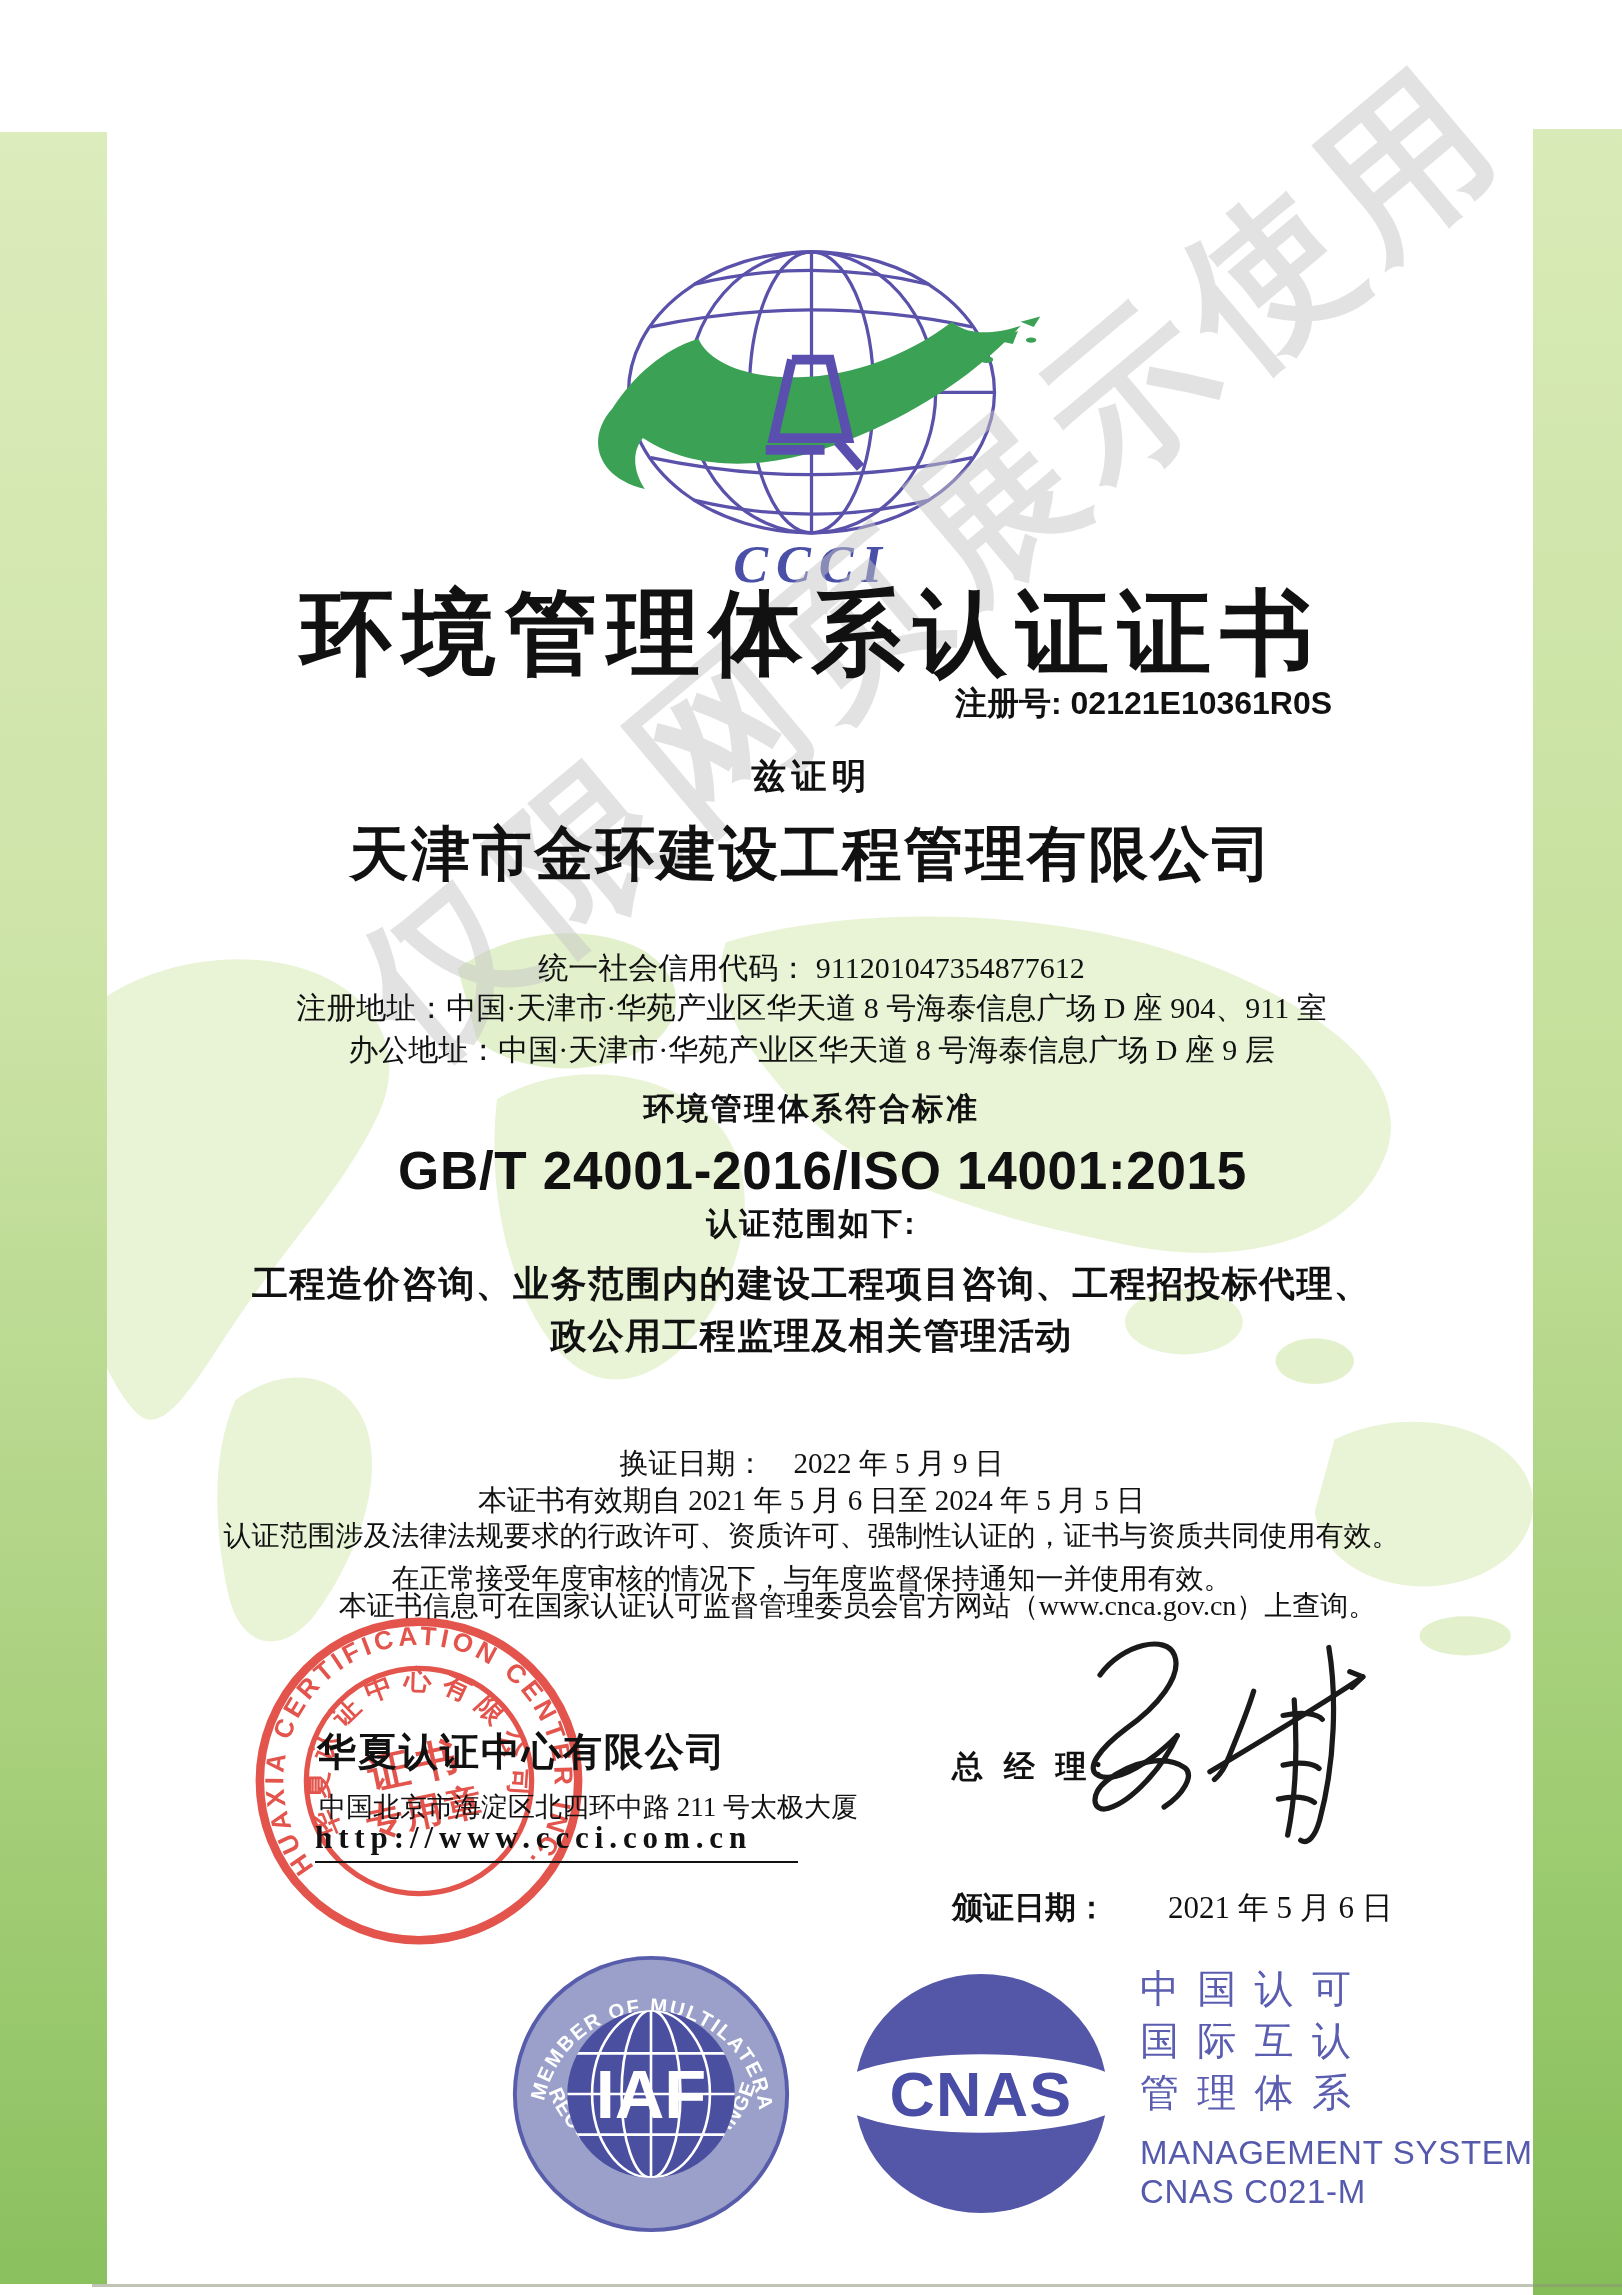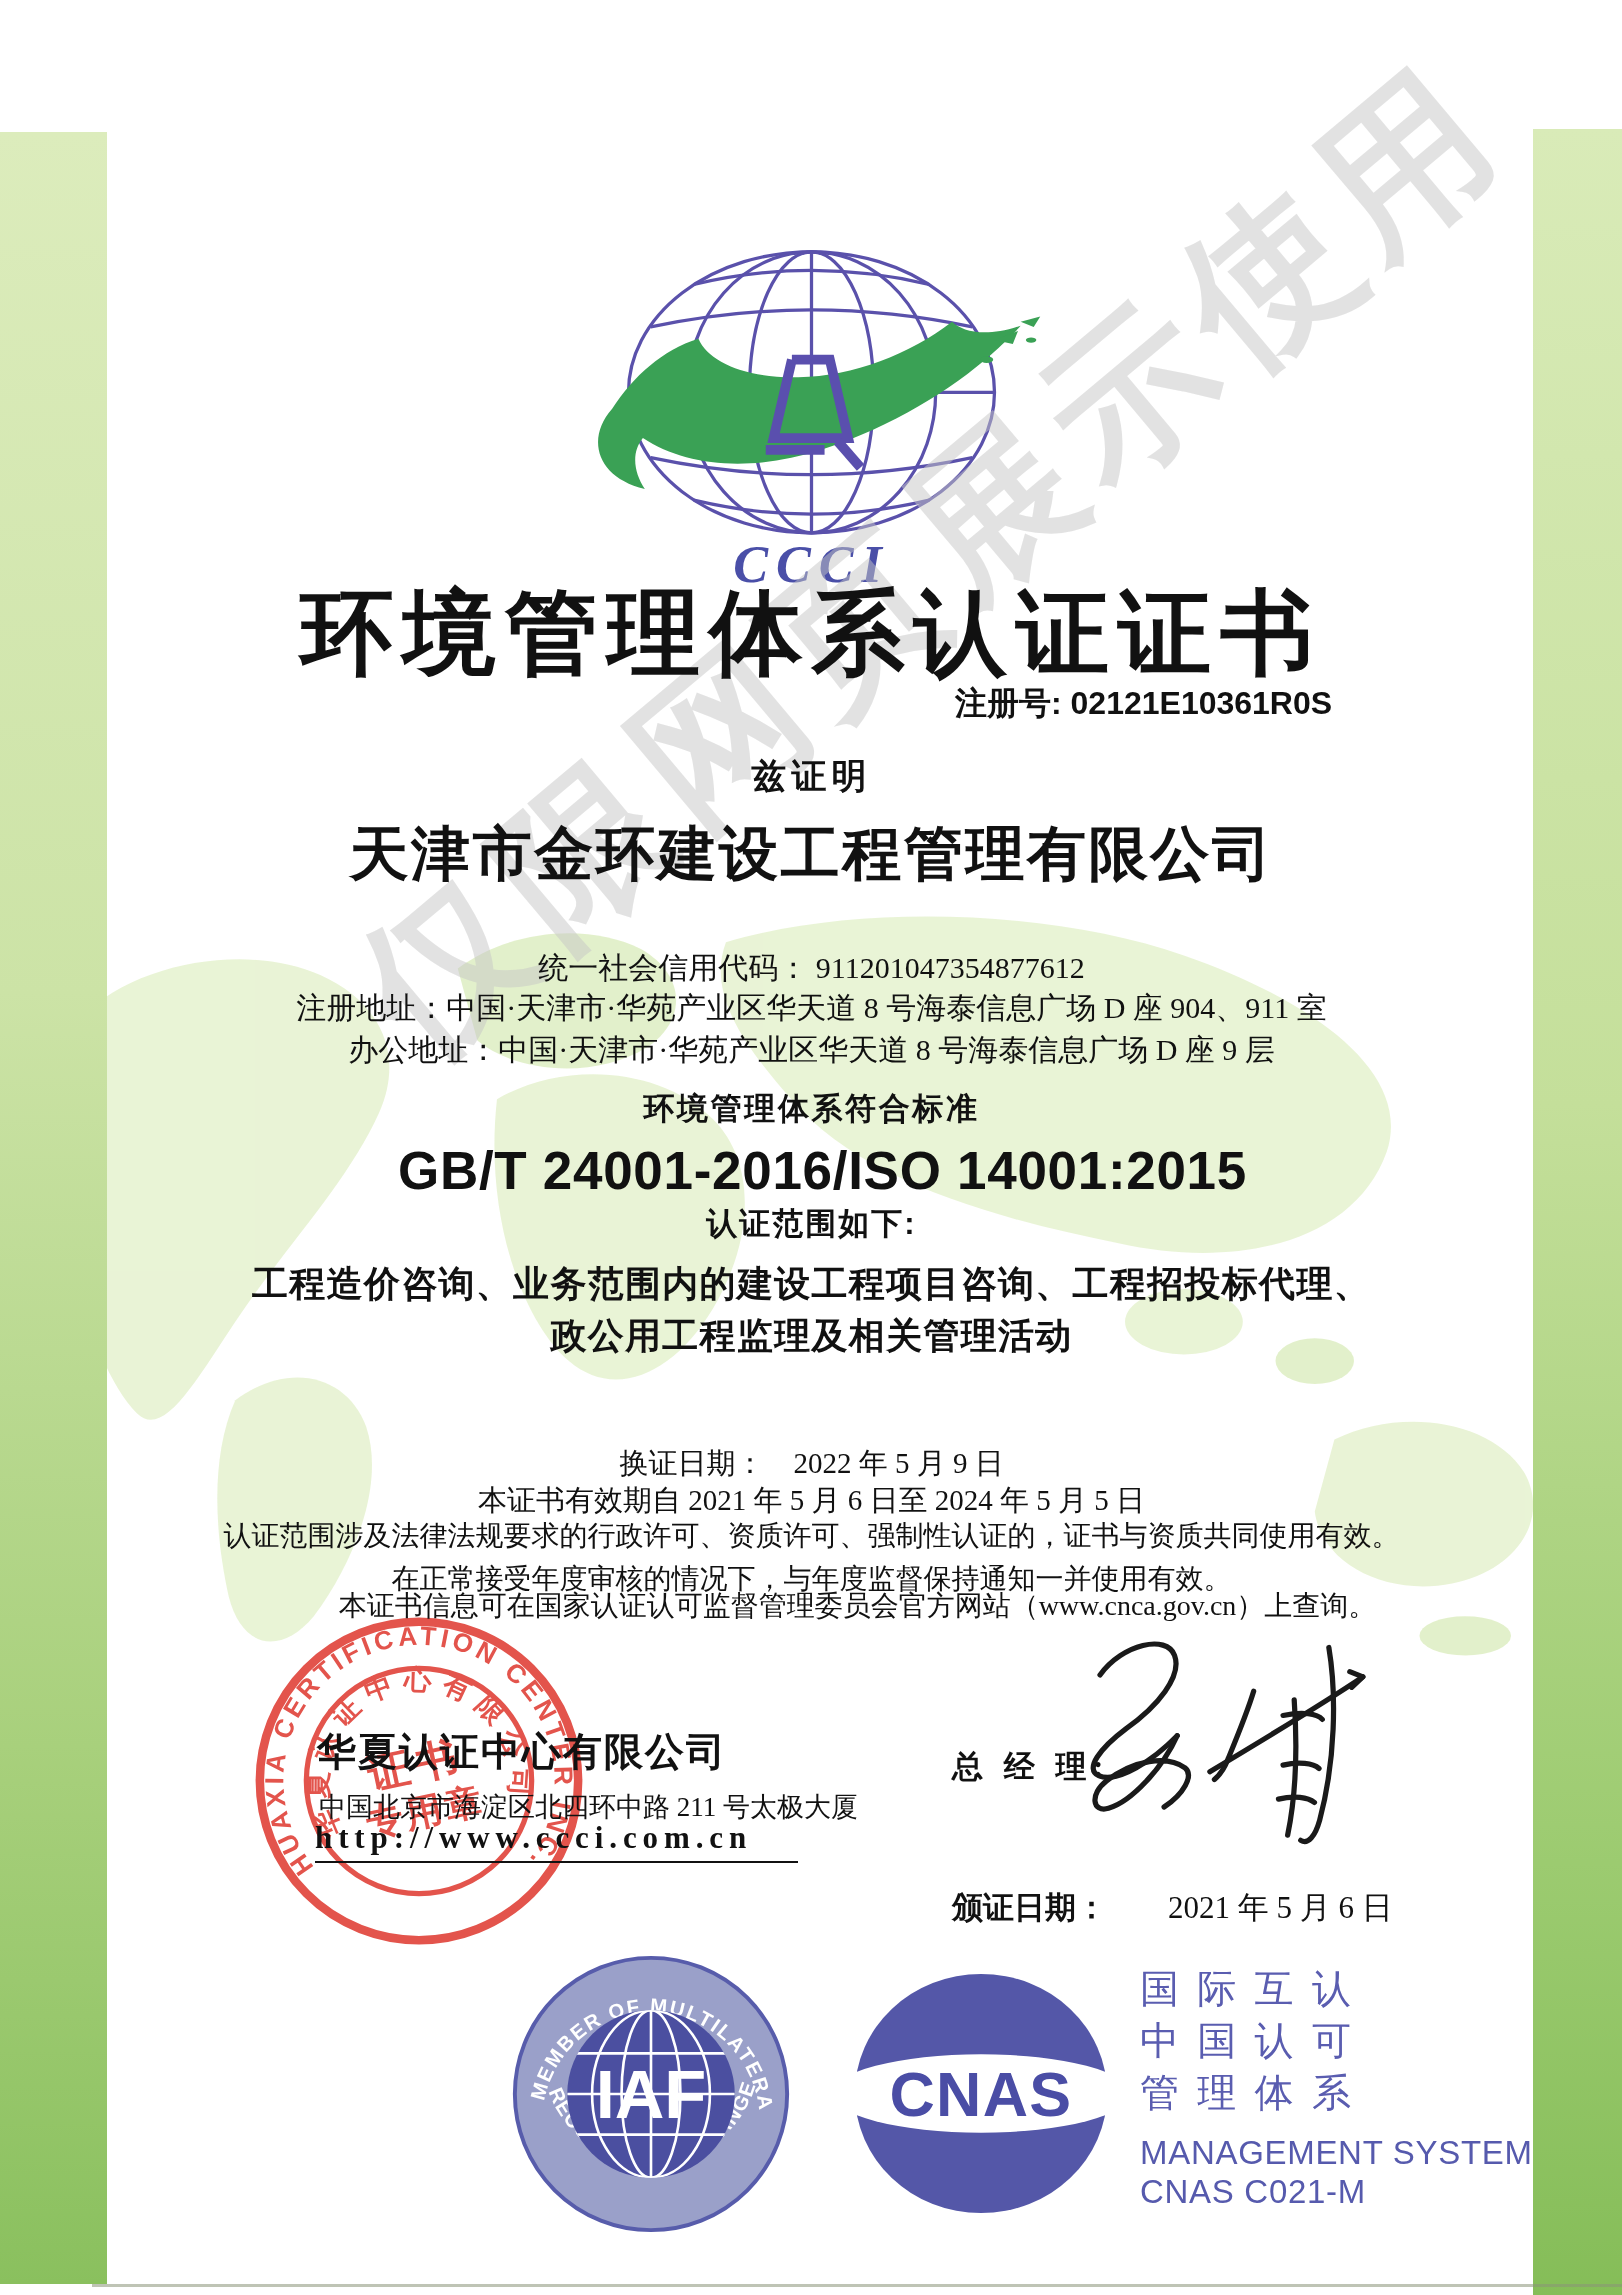--- a/index.html
+++ b/index.html
@@ -202,22 +202,22 @@
     <text x="220" y="256" text-anchor="middle" font-family="Liberation Sans, sans-serif" font-size="105" font-weight="700" fill="#ffffff">IAF</text>
   </svg>
 
   <svg id="cnas-svg" width="268" height="255" viewBox="0 0 410 390">
     <ellipse cx="205" cy="195" rx="193" ry="183" fill="#5457a8"></ellipse>
     <ellipse cx="205" cy="195" rx="228" ry="60" fill="#ffffff"></ellipse>
     <text x="205" y="230" text-anchor="middle" font-family="Liberation Sans, sans-serif" font-size="96" font-weight="700" fill="#4a4da5" letter-spacing="2">CNAS</text>
   </svg>
 
   <div id="accred">
+    <div class="accred-cn">中国认可</div>
     <div class="accred-cn">国际互认</div>
-    <div class="accred-cn">中国认可</div>
     <div class="accred-cn">管理体系</div>
     <div id="accred-en-wrap">
       <div class="accred-en">MANAGEMENT SYSTEM</div>
       <div class="accred-en">CNAS C021-M</div>
     </div>
   </div>
 
 </div>
 
 

